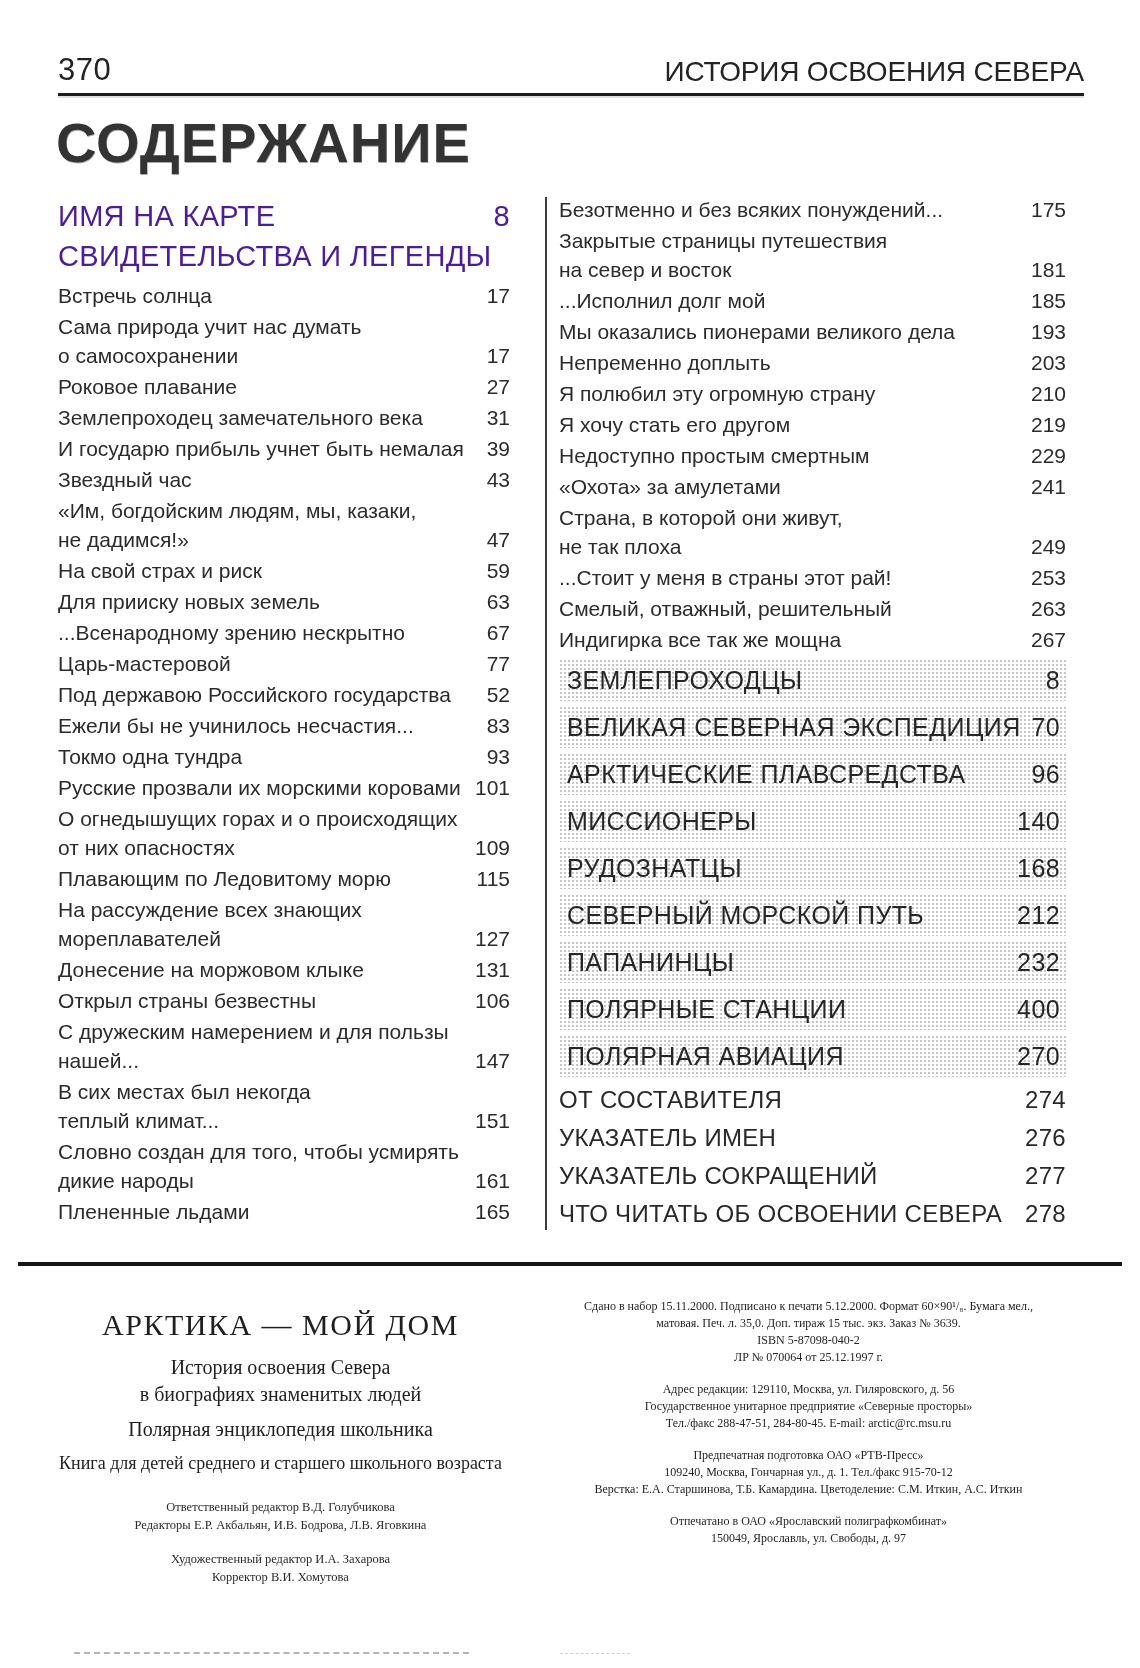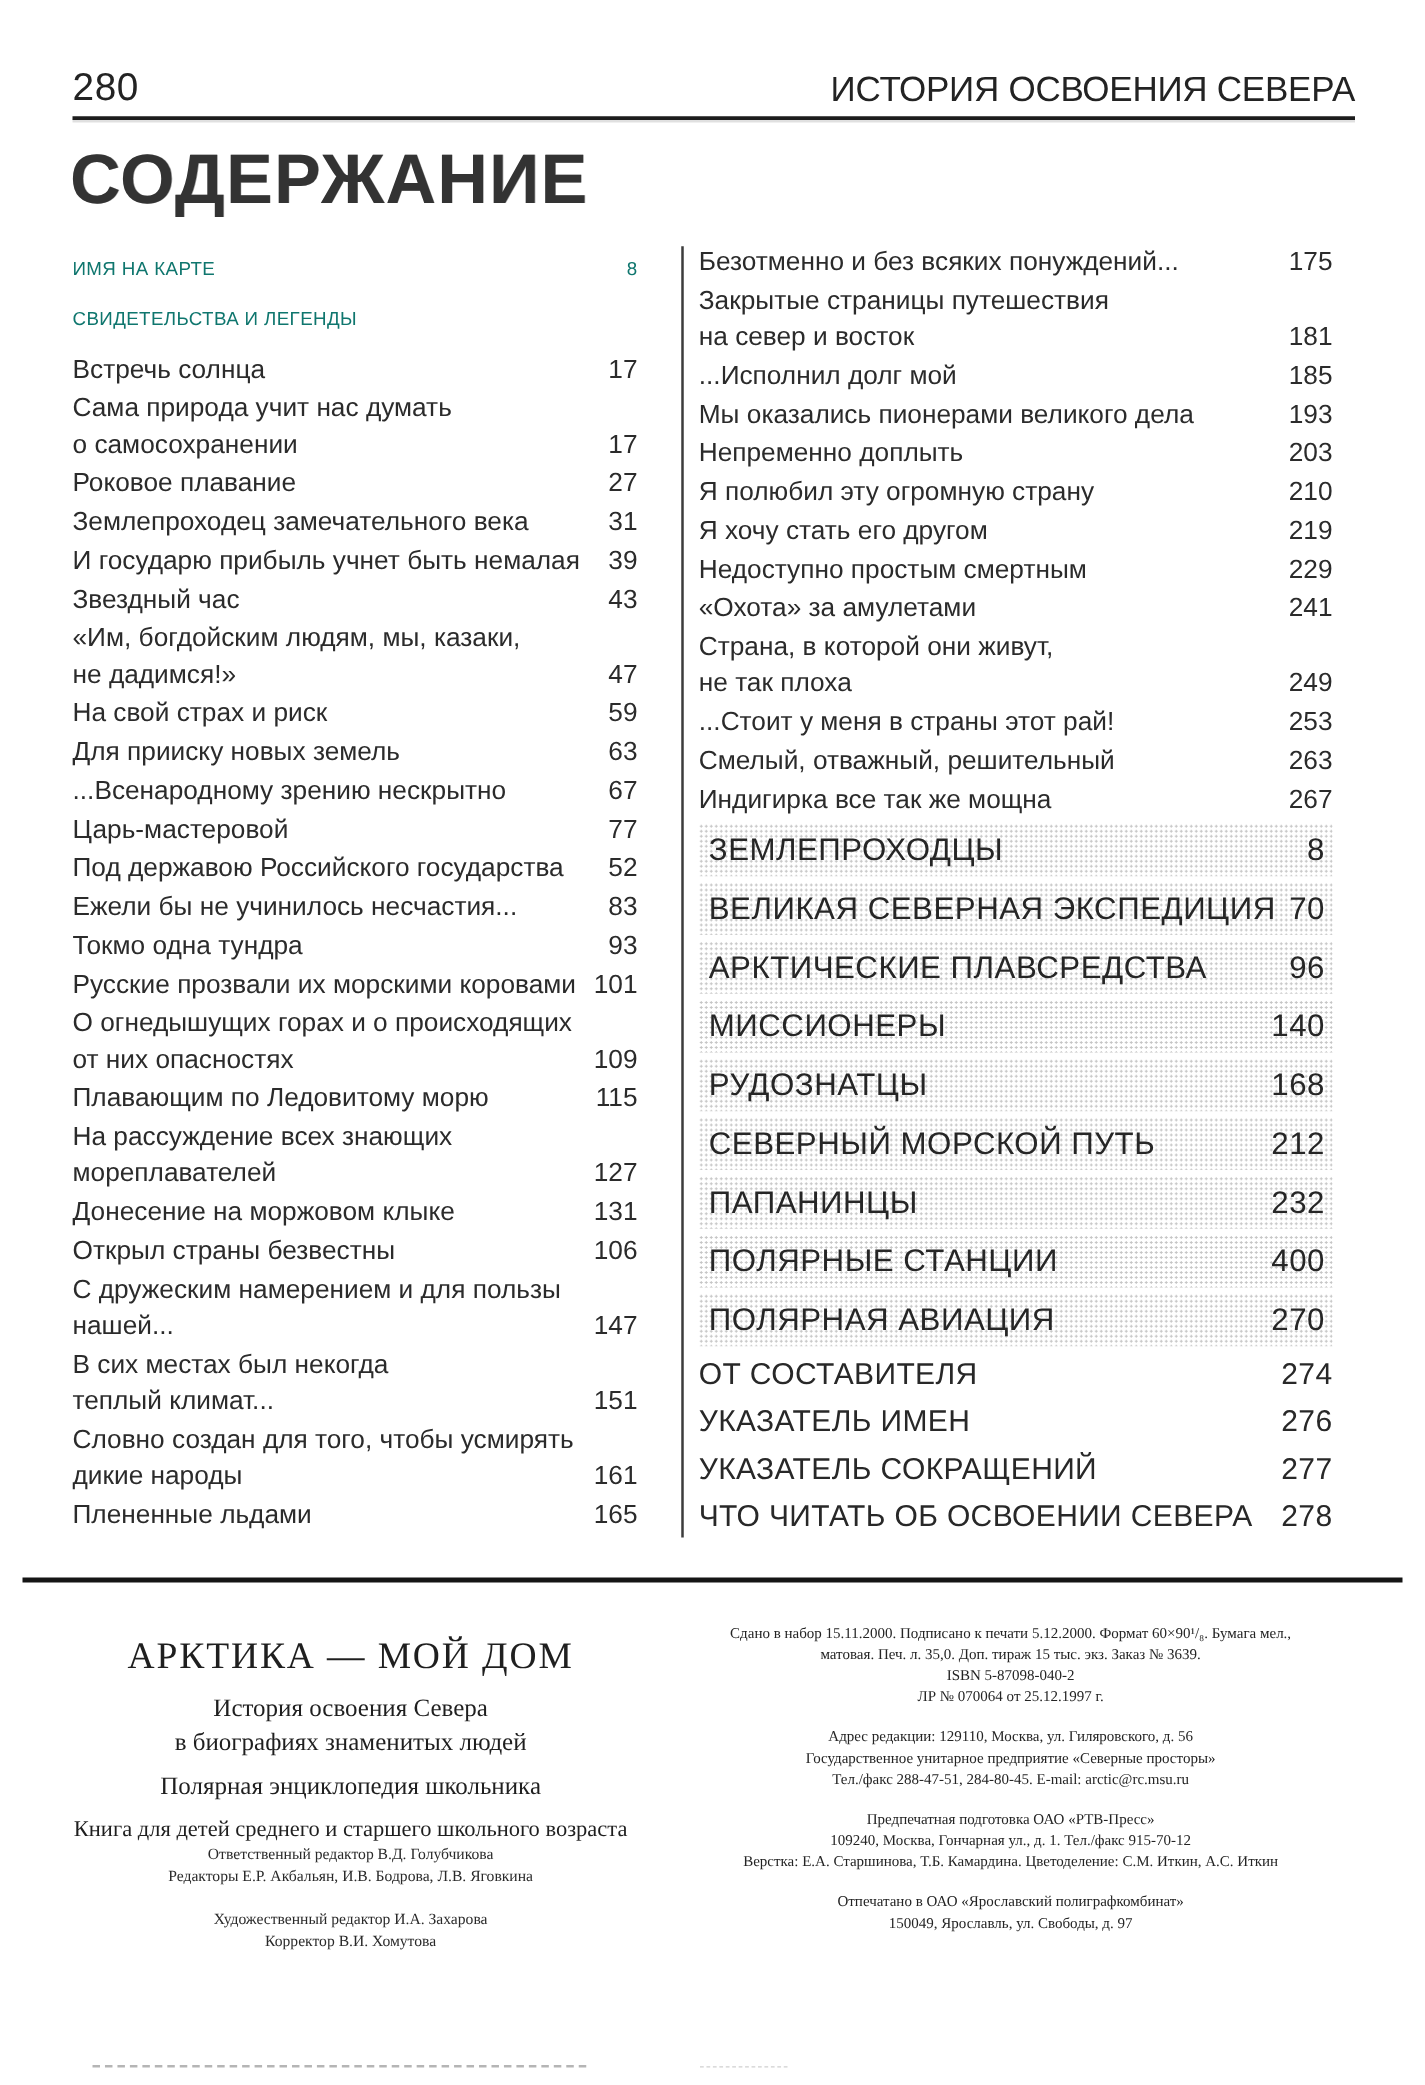--- a/index.html
+++ b/index.html
@@ -28,58 +28,58 @@
   }
   
   .toc { display:flex; align-items:stretch; }
   .col-left  { width:452px; flex:none; }
   .divider { width:2px; background:#3c3c3c; margin:2px 12px 6px 35px; flex:none; }
   .col-right { flex:1; padding-right:18px; }
   .row { display:flex; margin:0 0 2px 0; }
   .row .titles { flex:1; font-size:21px; line-height:29px; }
   .row .num { margin-left:8px; align-self:flex-end; font-size:21px; line-height:29px; white-space:nowrap; }
   .row.heading { margin:6px 0 10px 0; }
-  .row.heading .titles, .row.heading .num { font-size:15px; line-height:30px; letter-spacing:0.3px; color:#0f766e; }
+  .row.heading .titles, .row.heading .num { font-size:29px; line-height:30px; letter-spacing:0.3px; color:#4c1d95; }
   .row.section {
     margin:5px 0;
     padding:5px 6px 5px 8px;
     background-image:radial-gradient(#c6c6c6 0.8px, rgba(255,255,255,0) 1px);
     background-size:4px 4px;
   }
   .row.section .titles, .row.section .num { font-size:25px; line-height:32px; letter-spacing:0.4px; color:#262626; }
   .row.caps { margin:7px 0; }
   .row.caps .titles, .row.caps .num { font-size:24px; line-height:31px; letter-spacing:0.3px; color:#282828; }
   
   .footer-rule { height:4px; background:#151515; margin:26px -38px 0 -40px; }
   .colophon { display:flex; margin-top:26px; font-family:"Liberation Serif", serif; color:#1f1f1f; }
   .colo-left { width:445px; flex:none; text-align:center; }
   .colo-left .book-title { font-size:30px; letter-spacing:1.5px; margin:16px 0 12px 0; }
   .colo-left .sub { font-size:20px; line-height:27px; }
   .colo-left .series { font-size:20px; margin-top:10px; }
   .colo-left .audience { font-size:18px; margin-top:12px; }
-  .colo-left .credits { font-size:12.5px; line-height:18px; color:#2a2a2a; }
+  .colo-left .credits { font-size:12.5px; line-height:18px; margin-top:24px; color:#2a2a2a; }
   .colo-left .credits.second { margin-top:16px; }
   .colo-right { flex:1; text-align:center; padding:6px 0 0 30px; }
   .colo-right p { font-size:12px; line-height:17px; margin:0 0 15px 0; color:#242424; }
   .scan-artifact {
     position:absolute; left:74px; bottom:14px; width:395px;
     border-top:2px dashed #b5b5b5;
   }
   .scan-artifact2 {
     position:absolute; left:560px; bottom:14px; width:70px;
     border-top:1px dashed #cfcfcf;
   }
 </style>
 </head>
 <body>
 
 <div class="sheet">
 
   <div class="hdr">
-    <span class="pagenum">280</span>
+    <span class="pagenum">370</span>
     <span class="running">ИСТОРИЯ ОСВОЕНИЯ СЕВЕРА</span>
   </div>
   <div class="rule thin-shadow"></div>
 
   <h1 class="doc-title">СОДЕРЖАНИЕ</h1>
 
   <div class="toc">
     <div class="col-left">
 
         <div class="row heading">

